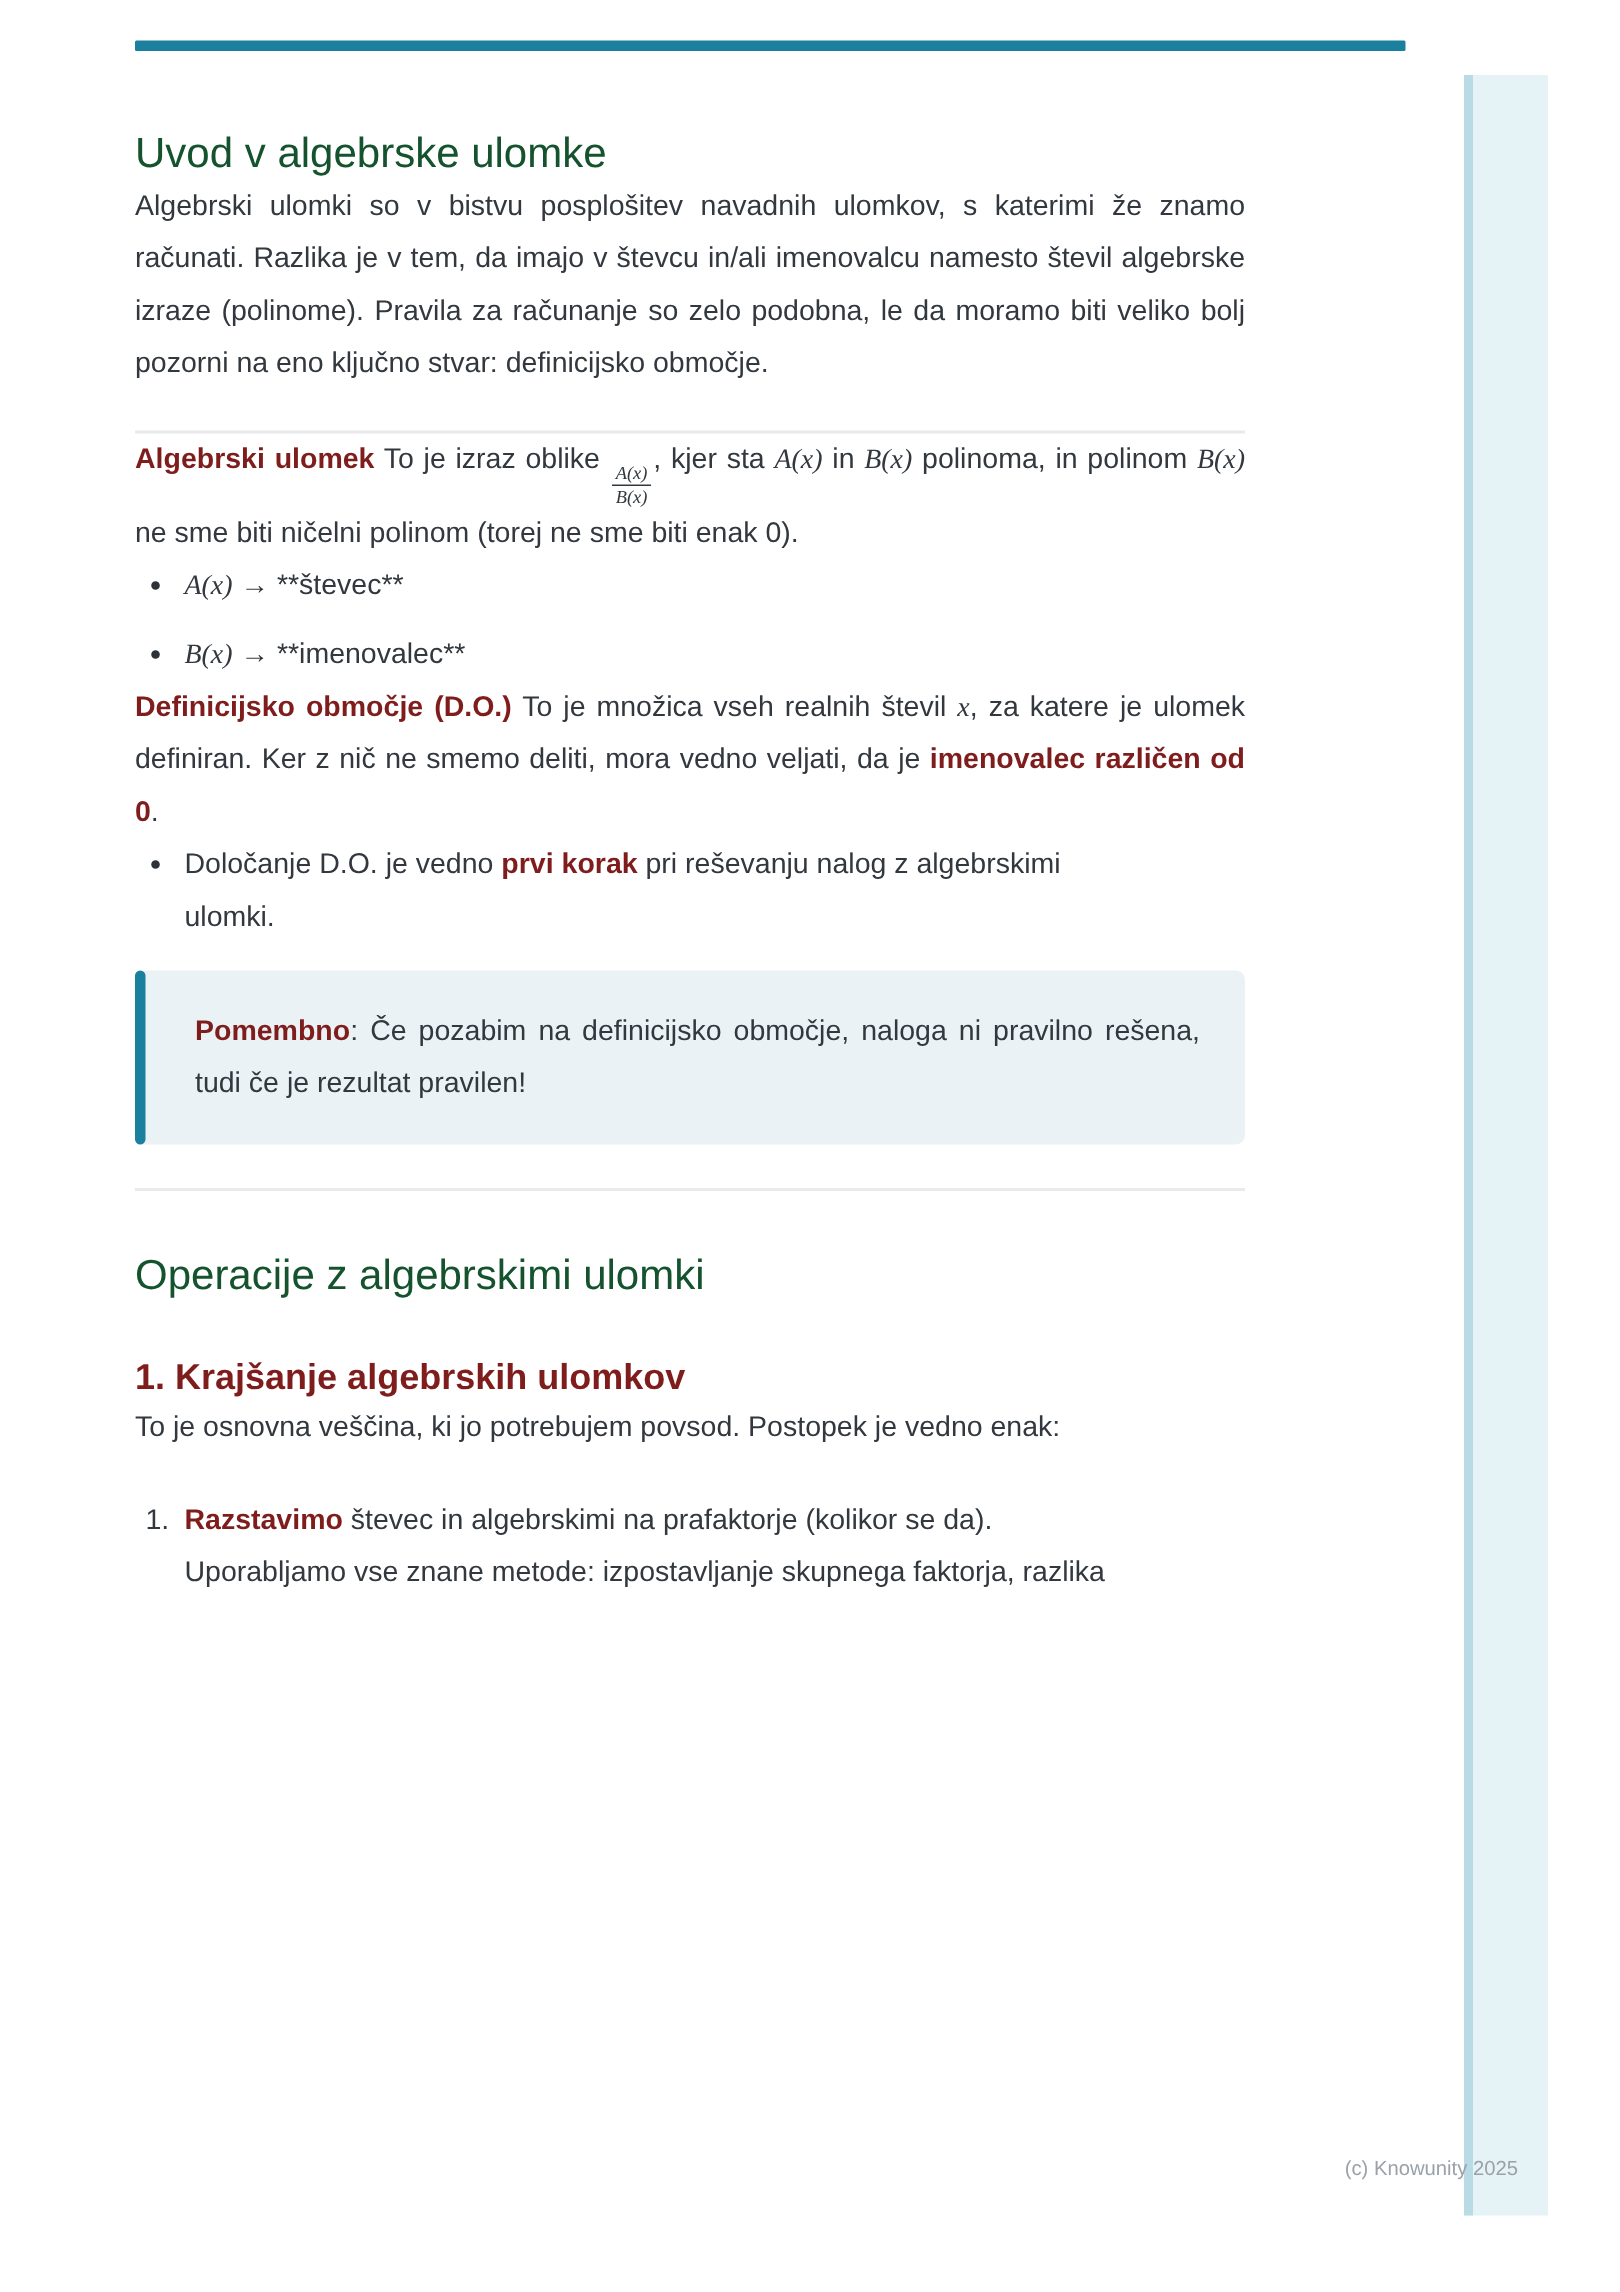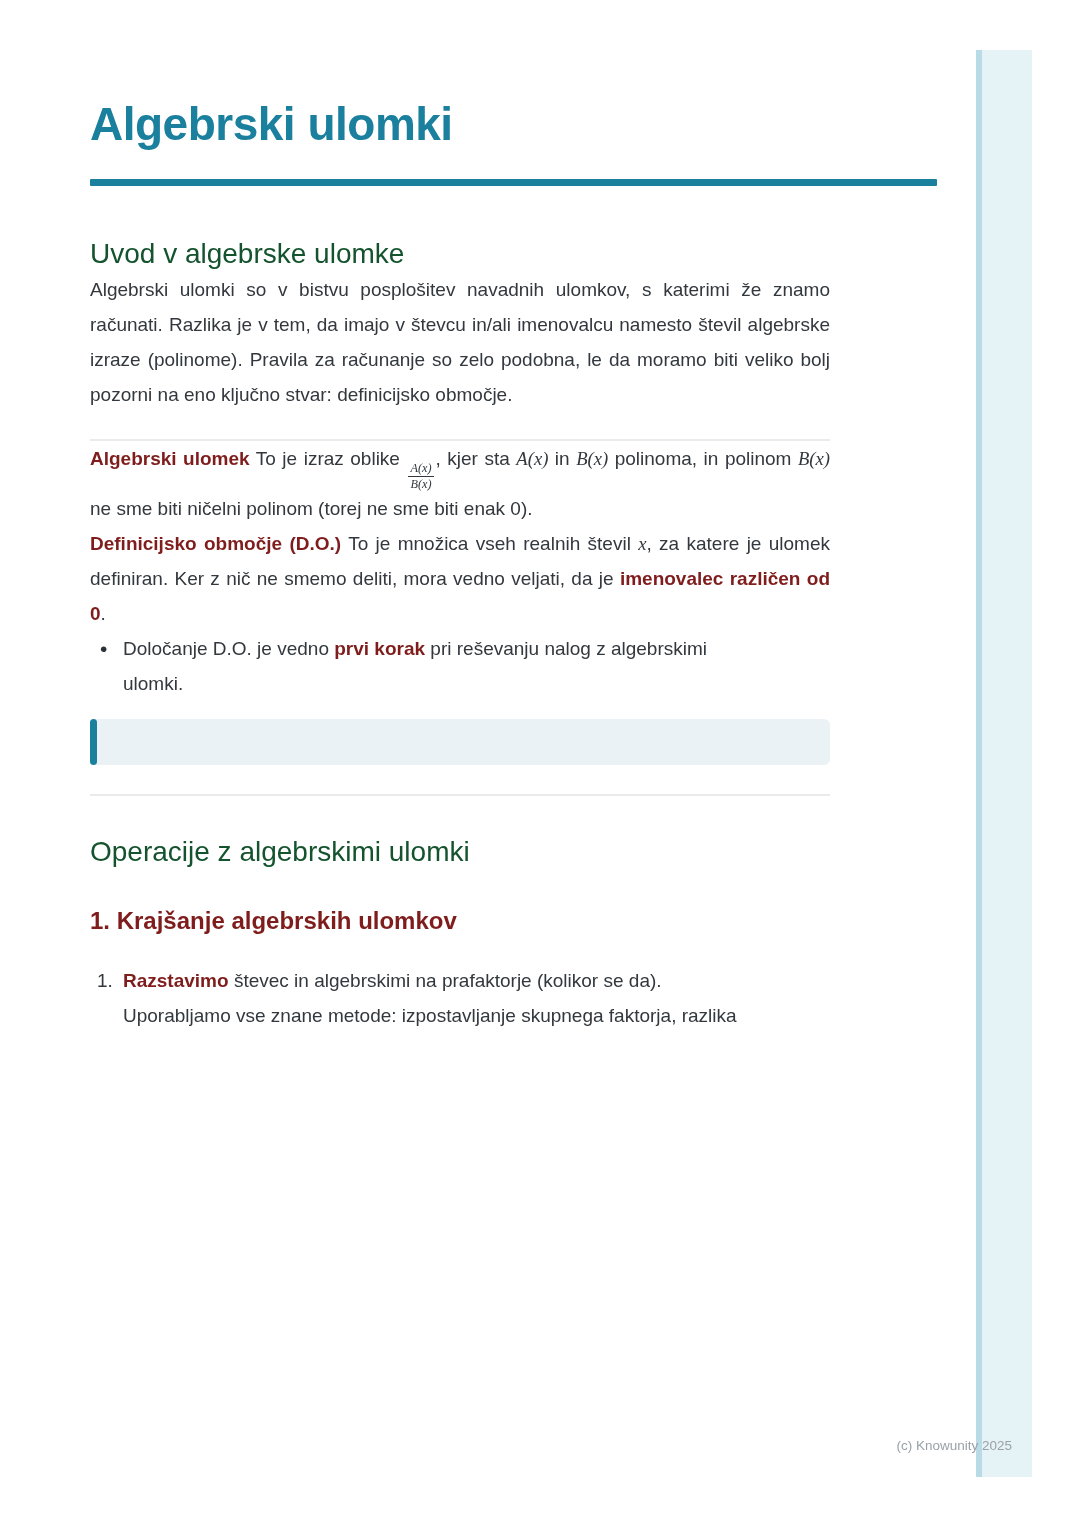--- a/index.html
+++ b/index.html
@@ -110,54 +110,59 @@
 </head>
 <body>
 
 <div class="page">
 
   <div class="side-strip"></div>
   <div class="watermark">(c) Knowunity 2025</div>
 
   <div class="content">
 
-    <h1>Algebrski ulomki</h1>
     <div class="title-rule"></div>
 
     <section>
       <h2 class="m-h2-intro">Uvod v algebrske ulomke</h2>
       <p class="body just m-p-intro">Algebrski ulomki so v bistvu posplošitev navadnih ulomkov, s katerimi že znamo računati. Razlika je v tem, da imajo v števcu in/ali imenovalcu namesto števil algebrske izraze (polinome). Pravila za računanje so zelo podobna, le da moramo biti veliko bolj pozorni na eno ključno stvar: definicijsko območje.</p>
     </section>
 
     <hr class="divider m-div1">
 
     <section>
 
       <p class="body just m-p-def"><strong>Algebrski ulomek</strong><span> To je izraz oblike </span><span class="frac">
             <span class="fnum mi">A(x)</span>
             <span class="fden mi">B(x)</span>
           </span><span>, kjer sta </span><span class="mi">A(x)</span><span> in </span><span class="mi">B(x)</span><span> polinoma, in polinom </span><span class="mi">B(x)</span><span> ne sme biti ničelni polinom (torej ne sme biti enak 0).</span></p>
 
+      <ul class="bullets m-ul-roles">
+        <li><span class="mi">A(x)</span><span> → **števec**</span></li>
+        <li><span class="mi">B(x)</span><span> → **imenovalec**</span></li>
+      </ul>
 
       <p class="body just m-p-def2"><strong>Definicijsko območje (D.O.)</strong><span> To je množica vseh realnih števil </span><span class="mi">x</span><span>, za katere je ulomek definiran. Ker z nič ne smemo deliti, mora vedno veljati, da je </span><strong>imenovalec različen od 0</strong><span>.</span></p>
 
       <ul class="bullets m-ul-domain">
         <li><span>Določanje D.O. je vedno </span><strong>prvi korak</strong><span> pri reševanju nalog z algebrskimi</span><br><span>ulomki.</span></li>
       </ul>
 
       <div class="callout">
         <span class="callout-bar"></span>
+        <p><strong>Pomembno</strong><span>: Če pozabim na definicijsko območje, naloga ni pravilno rešena, tudi če je rezultat pravilen!</span></p>
       </div>
     </section>
 
     <hr class="divider m-div2">
 
     <section>
       <h2 class="m-h2-ops">Operacije z algebrskimi ulomki</h2>
       <h3 class="m-h3">1. Krajšanje algebrskih ulomkov</h3>
+      <p class="body m-p-ops">To je osnovna veščina, ki jo potrebujem povsod. Postopek je vedno enak:</p>
 
       <div class="steps">
         <div class="step">
           <span class="step-num">1.</span>
           <span><strong>Razstavimo</strong><span> števec in algebrskimi na prafaktorje (kolikor se da).</span><br><span>Uporabljamo vse znane metode: izpostavljanje skupnega faktorja, razlika</span></span>
         </div>
       </div>
     </section>
 
   </div>

